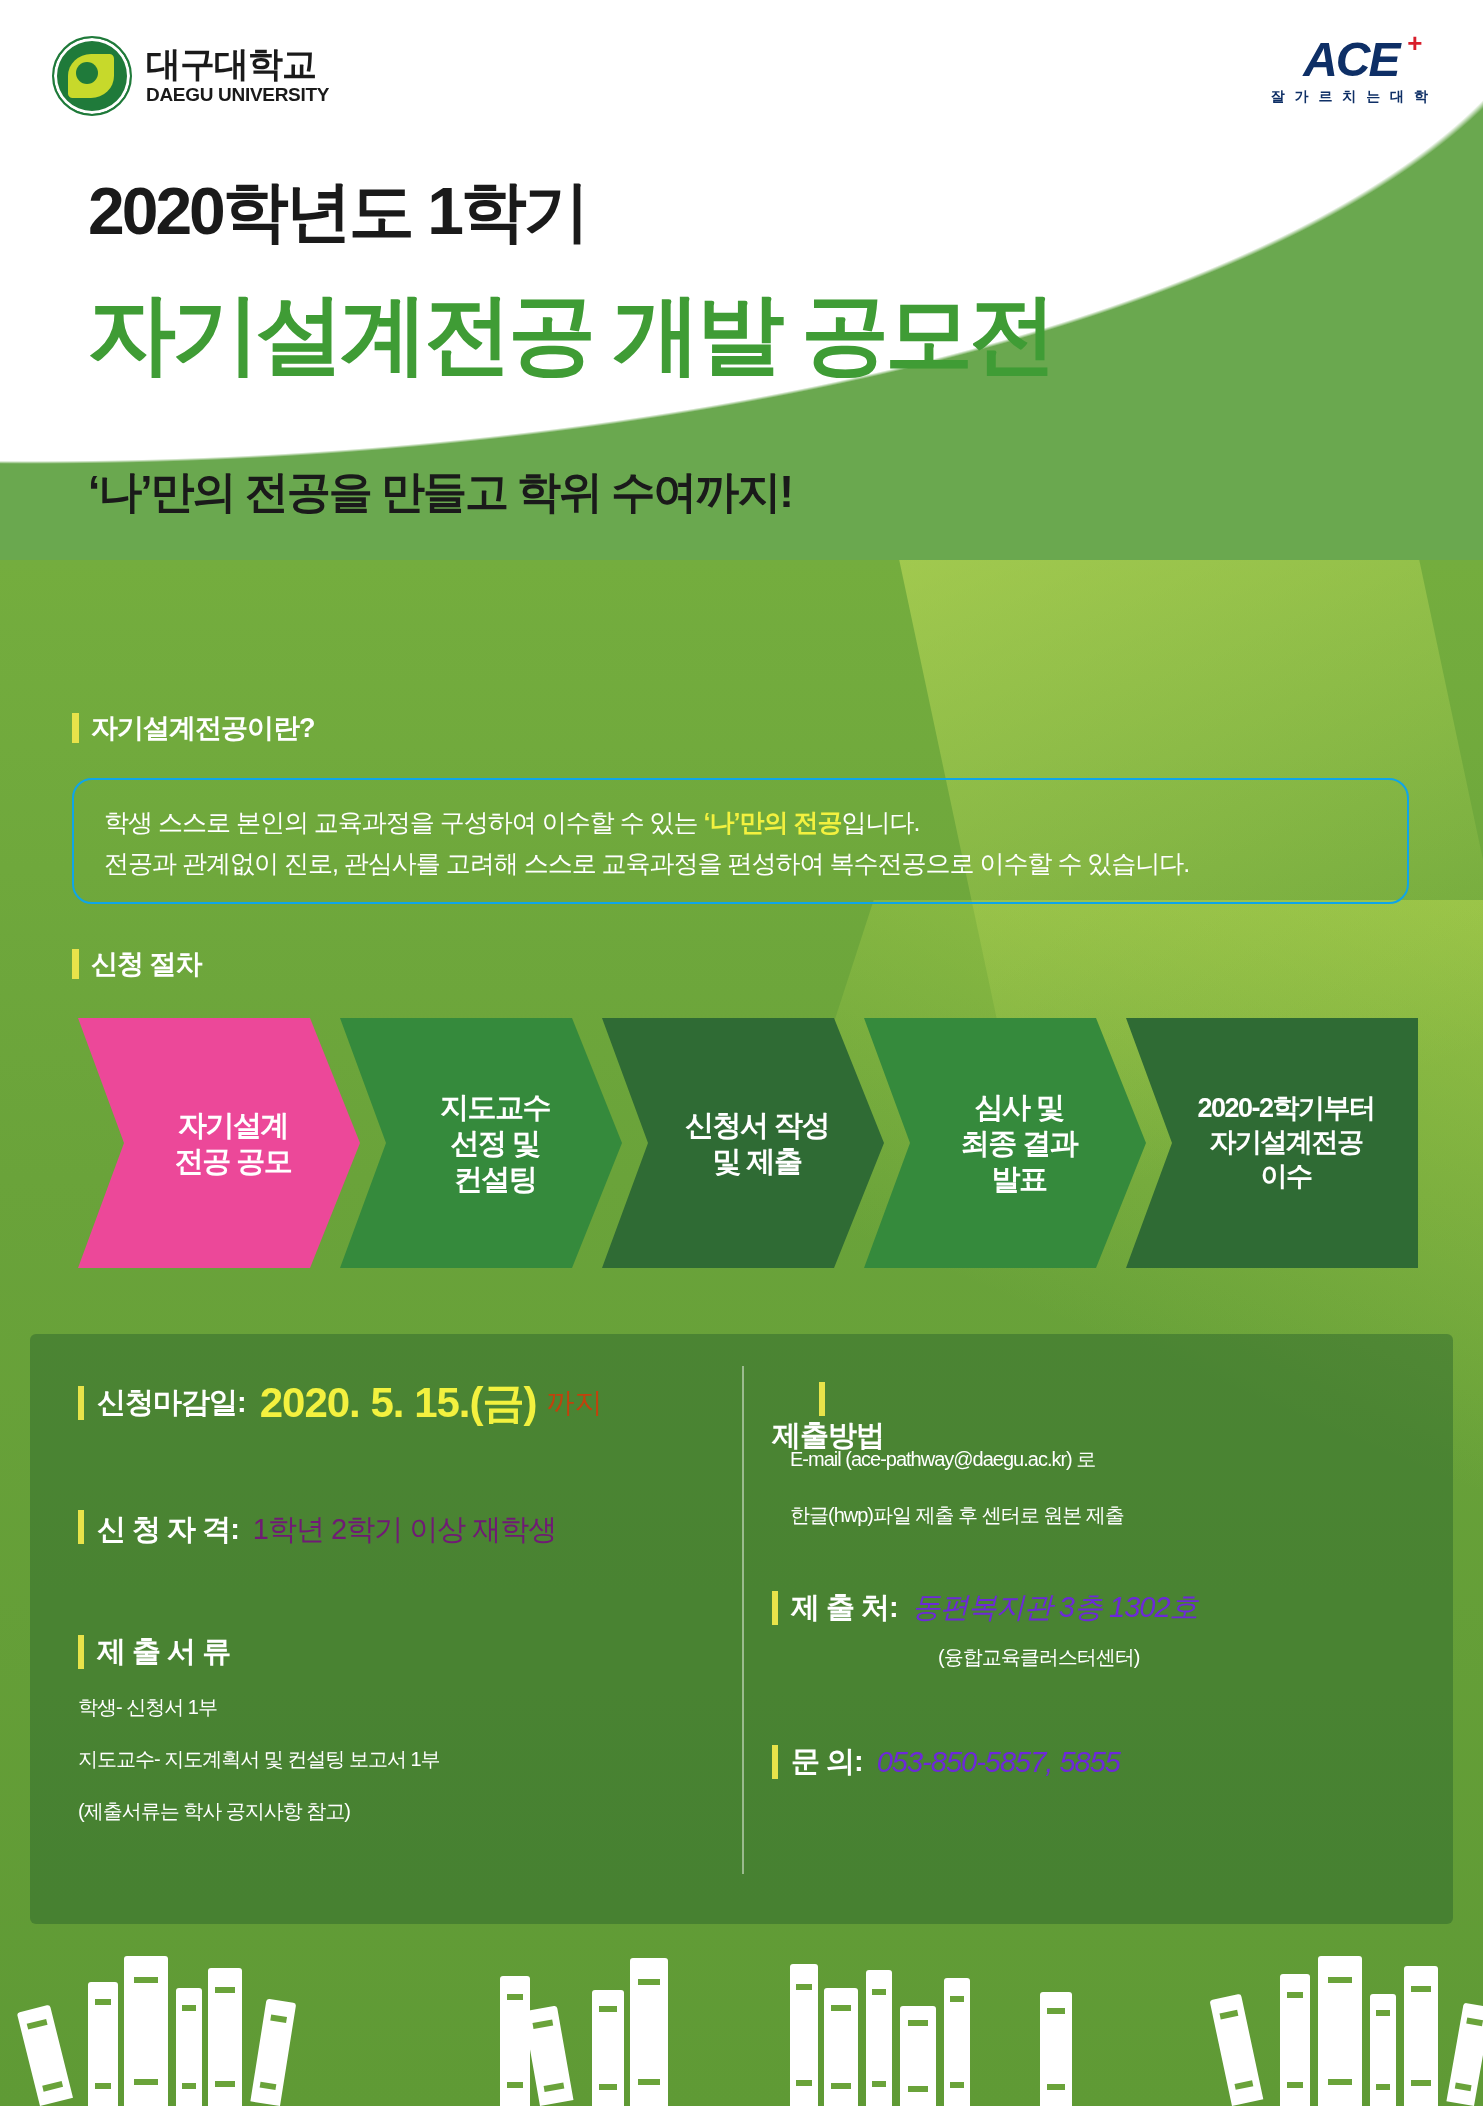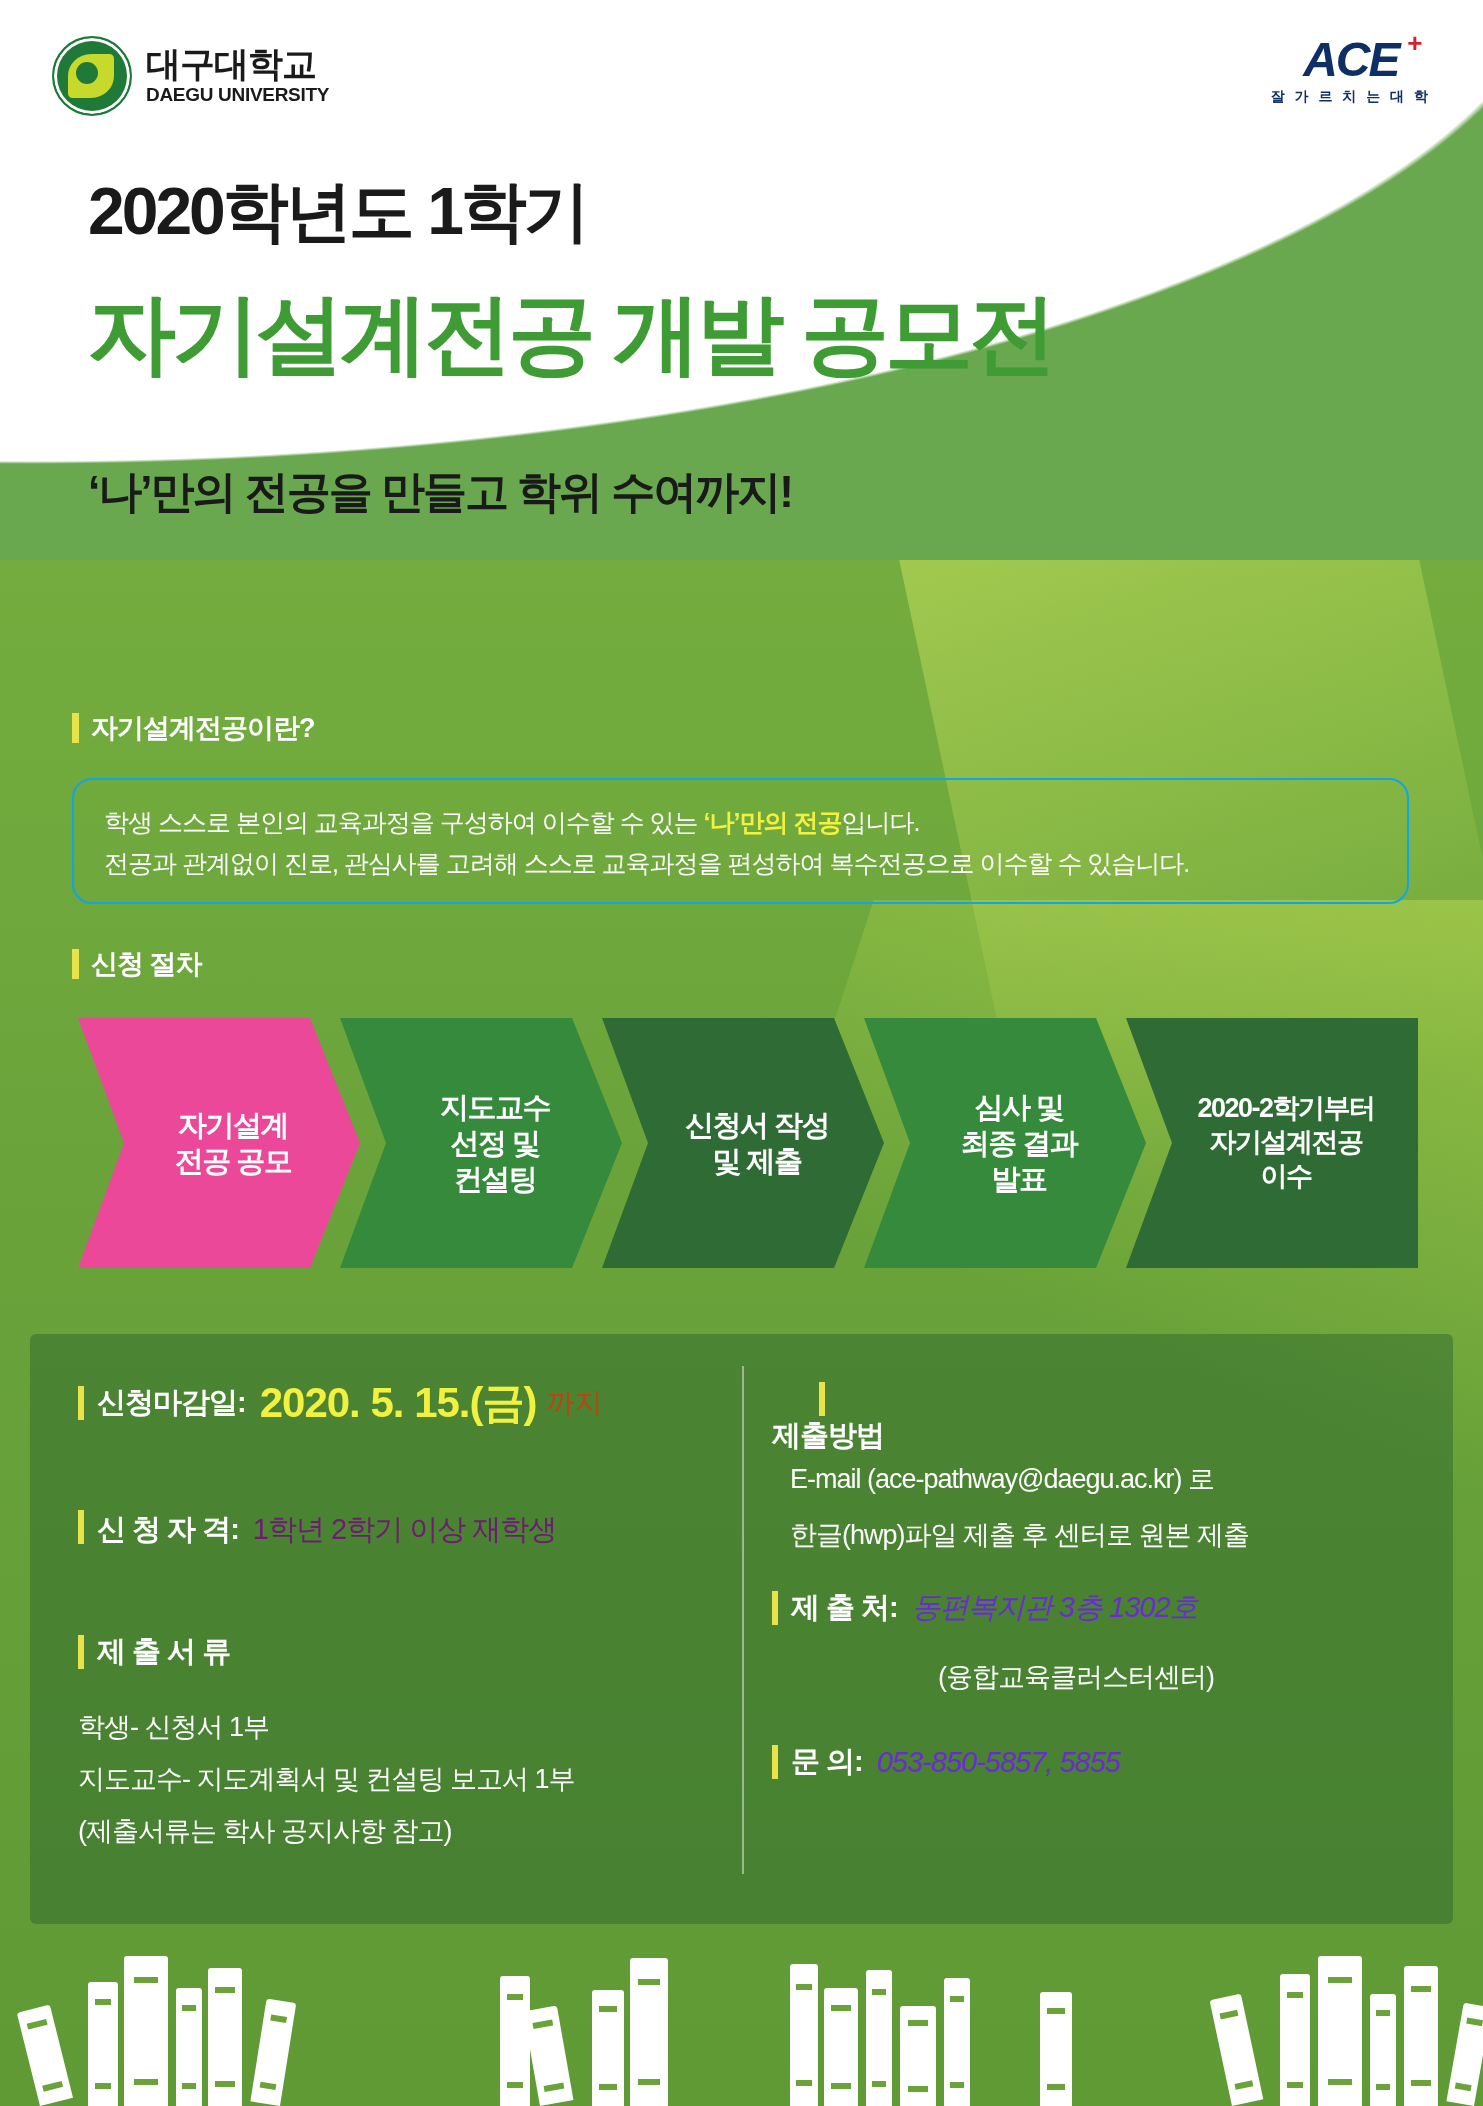--- a/index.html
+++ b/index.html
@@ -300,26 +300,25 @@
   .f-yellow {
     color: #6d28d9;
     font-style: italic;
   }
   .f-small {
     font-size: 28px;
     color: #c2410c;
   }
   .plain-line {
     position: absolute;
-    font-size: 27px;
+    font-size: 20px;
     color: #ffffff;
     letter-spacing: -1px;
     white-space: nowrap;
     line-height: 1.5;
-    margin-top: 15px;
   }
 
   
   .books {
     position: absolute;
     left: 0; bottom: 0;
     width: 1483px;
     height: 180px;
     z-index: 12;
   }

